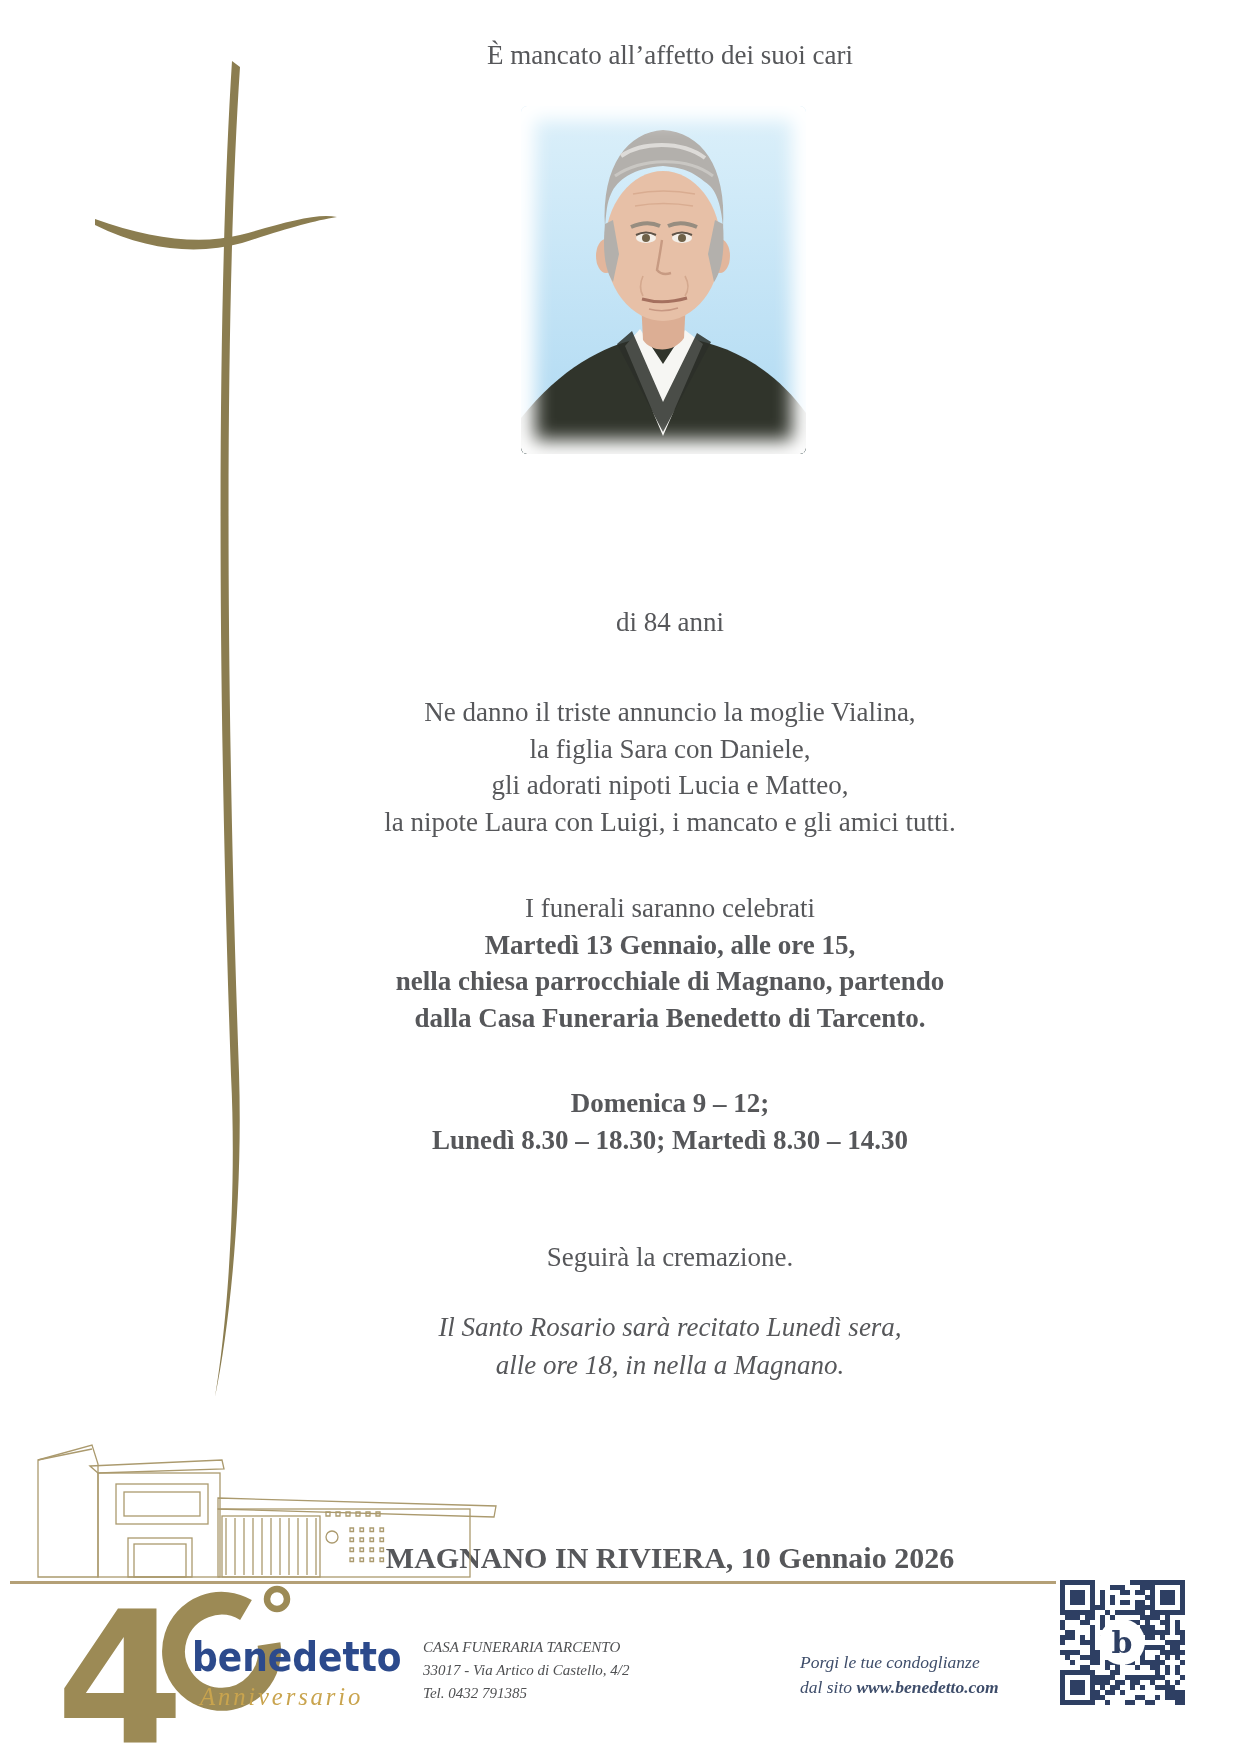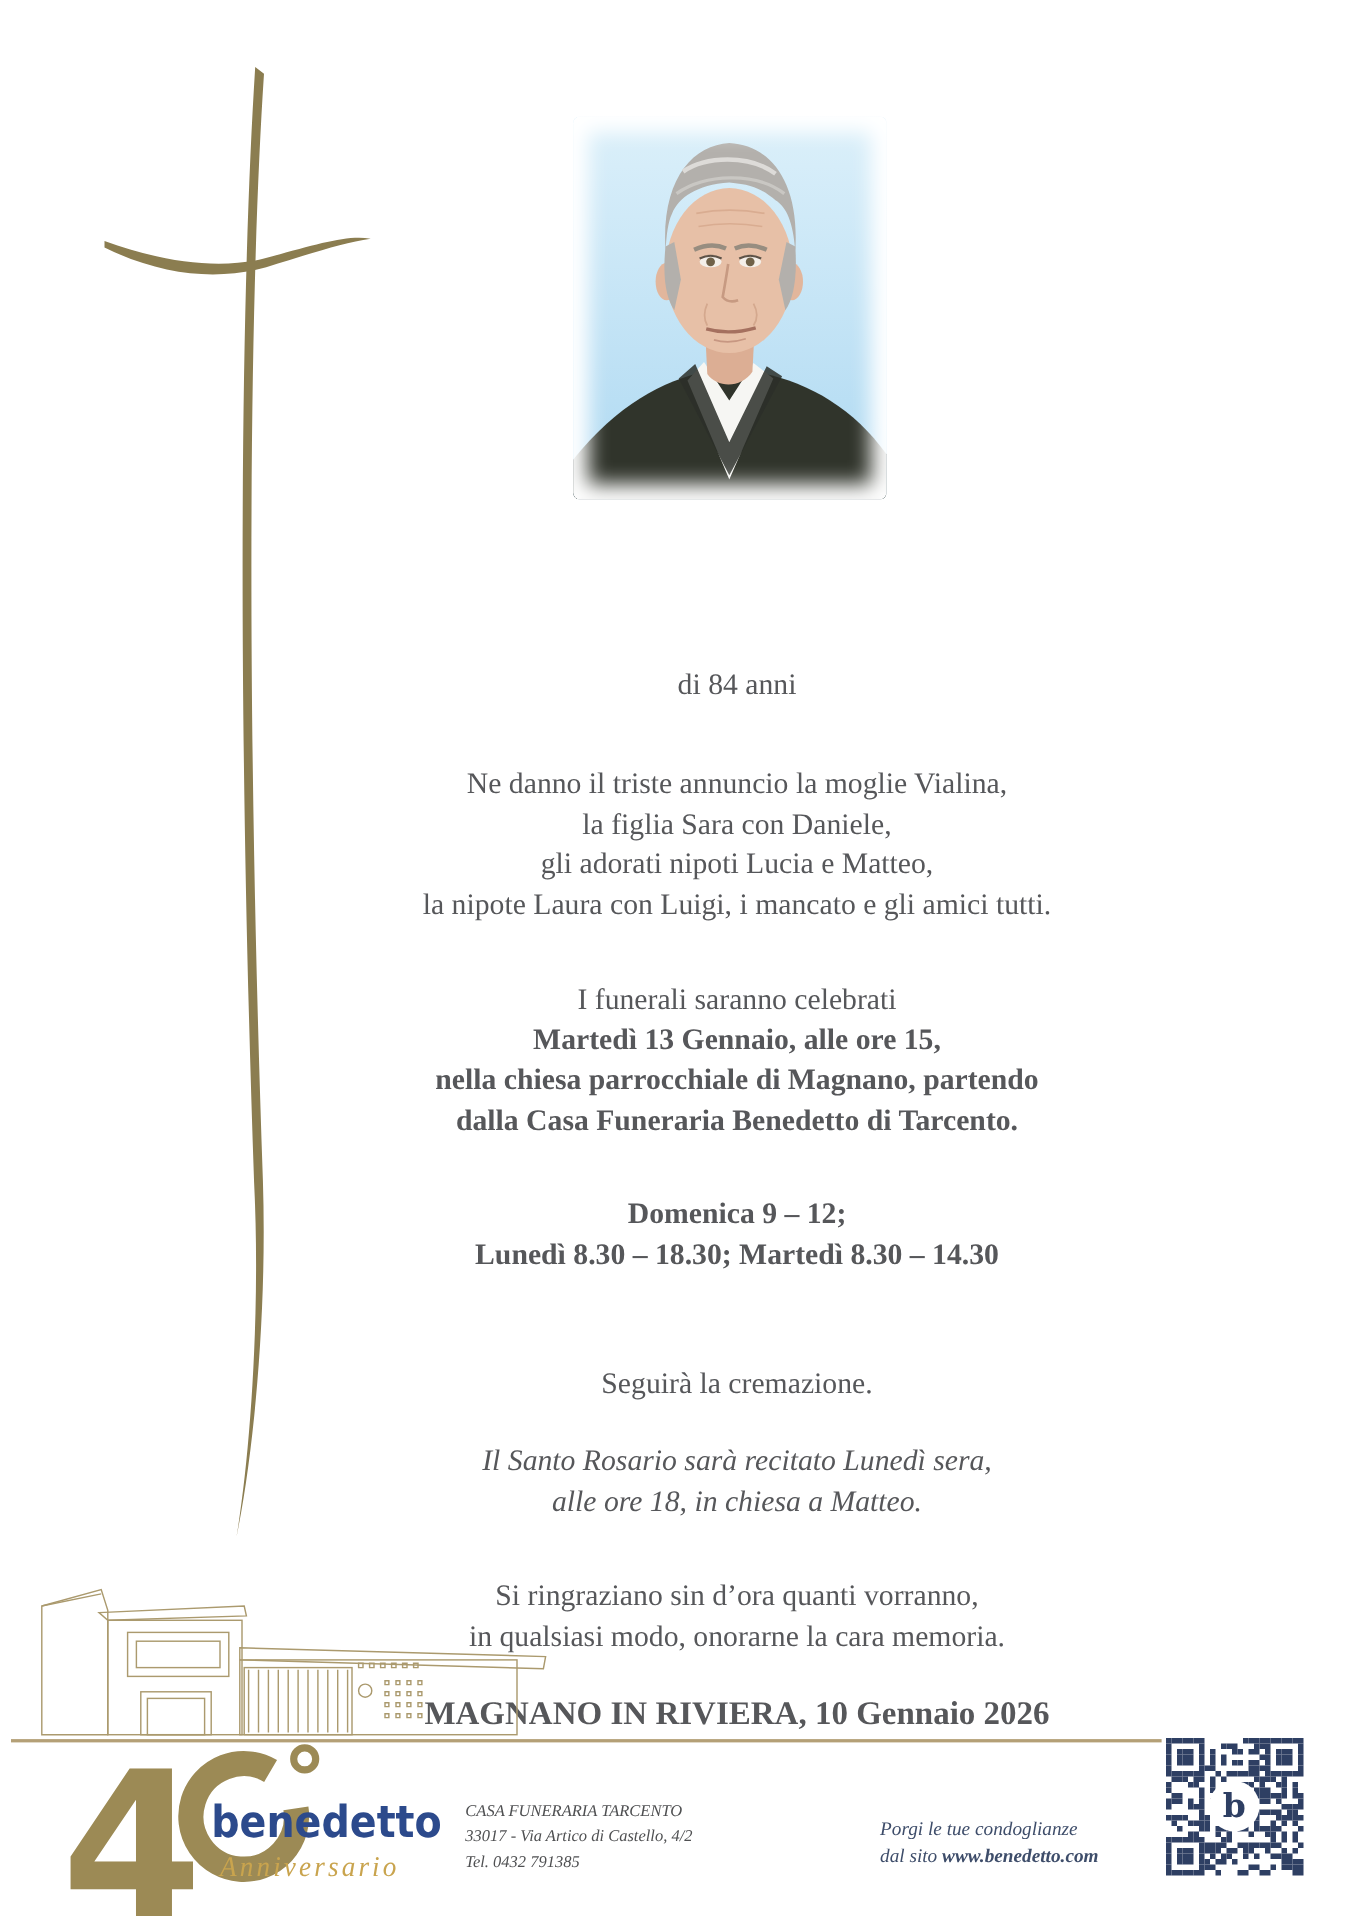--- a/index.html
+++ b/index.html
@@ -43,20 +43,21 @@
 </head>
 <body>
 
 <div id="page">
 
   <svg class="cross" viewBox="0 0 270 1350">
     <path d="M152,6 C139,210 135,560 151,1020 C157,1140 147,1272 135,1342 C150,1270 163,1142 159,1018 C143,560 147,208 160,12 Z" fill="#8b7d50"></path>
     <path d="M15,164 C70,184 120,190 160,180 C205,168 235,158 257,162 C232,166 206,174 162,188 C118,200 68,196 15,170 Z" fill="#8b7d50"></path>
   </svg>
 
+  <div class="t intro">È mancato all’affetto dei suoi cari</div>
 
   <div class="photo">
     <svg viewBox="0 0 285 348" width="285" height="348">
       <defs>
         <linearGradient id="sky" x1="0" y1="0" x2="0" y2="1">
           <stop offset="0" stop-color="#dcf0fa"></stop>
             <stop offset="1" stop-color="#aed9f2"></stop>
         </linearGradient>
       </defs>
       <rect width="285" height="348" fill="url(#sky)"></rect>
@@ -120,27 +121,23 @@
 
   <div class="t visits s27 b">
     <div>Domenica 9 – 12;</div>
     <div>Lunedì 8.30 – 18.30; Martedì 8.30 – 14.30</div>
   </div>
 
   <div class="t cremation">Seguirà la cremazione.</div>
 
   <div class="t rosary i">
     <div>Il Santo Rosario sarà recitato Lunedì sera,</div>
-    <div>alle ore 18, in chiesa a Matteo.</div>
+    <div>alle ore 18, in nella a Magnano.</div>
   </div>
 
-  <div class="t thanks s27">
-    <div>Si ringraziano sin d’ora quanti vorranno,</div>
-    <div>in qualsiasi modo, onorarne la cara memoria.</div>
-  </div>
 
   <div class="t placedate b">MAGNANO IN RIVIERA, 10 Gennaio 2026</div>
 
   <svg class="building" viewBox="0 0 470 152" stroke="#ab9a6e" fill="none" stroke-width="1.3">
     <polygon points="6,20 60,5 66,24 66,137 6,137"></polygon>
     <line x1="6" y1="20" x2="60" y2="9"></line>
     <polygon points="58,26 190,20 192,29 66,33"></polygon>
     <rect x="66" y="33" width="122" height="104"></rect>
     <rect x="84" y="44" width="92" height="40"></rect>
     <rect x="92" y="52" width="76" height="24"></rect>

